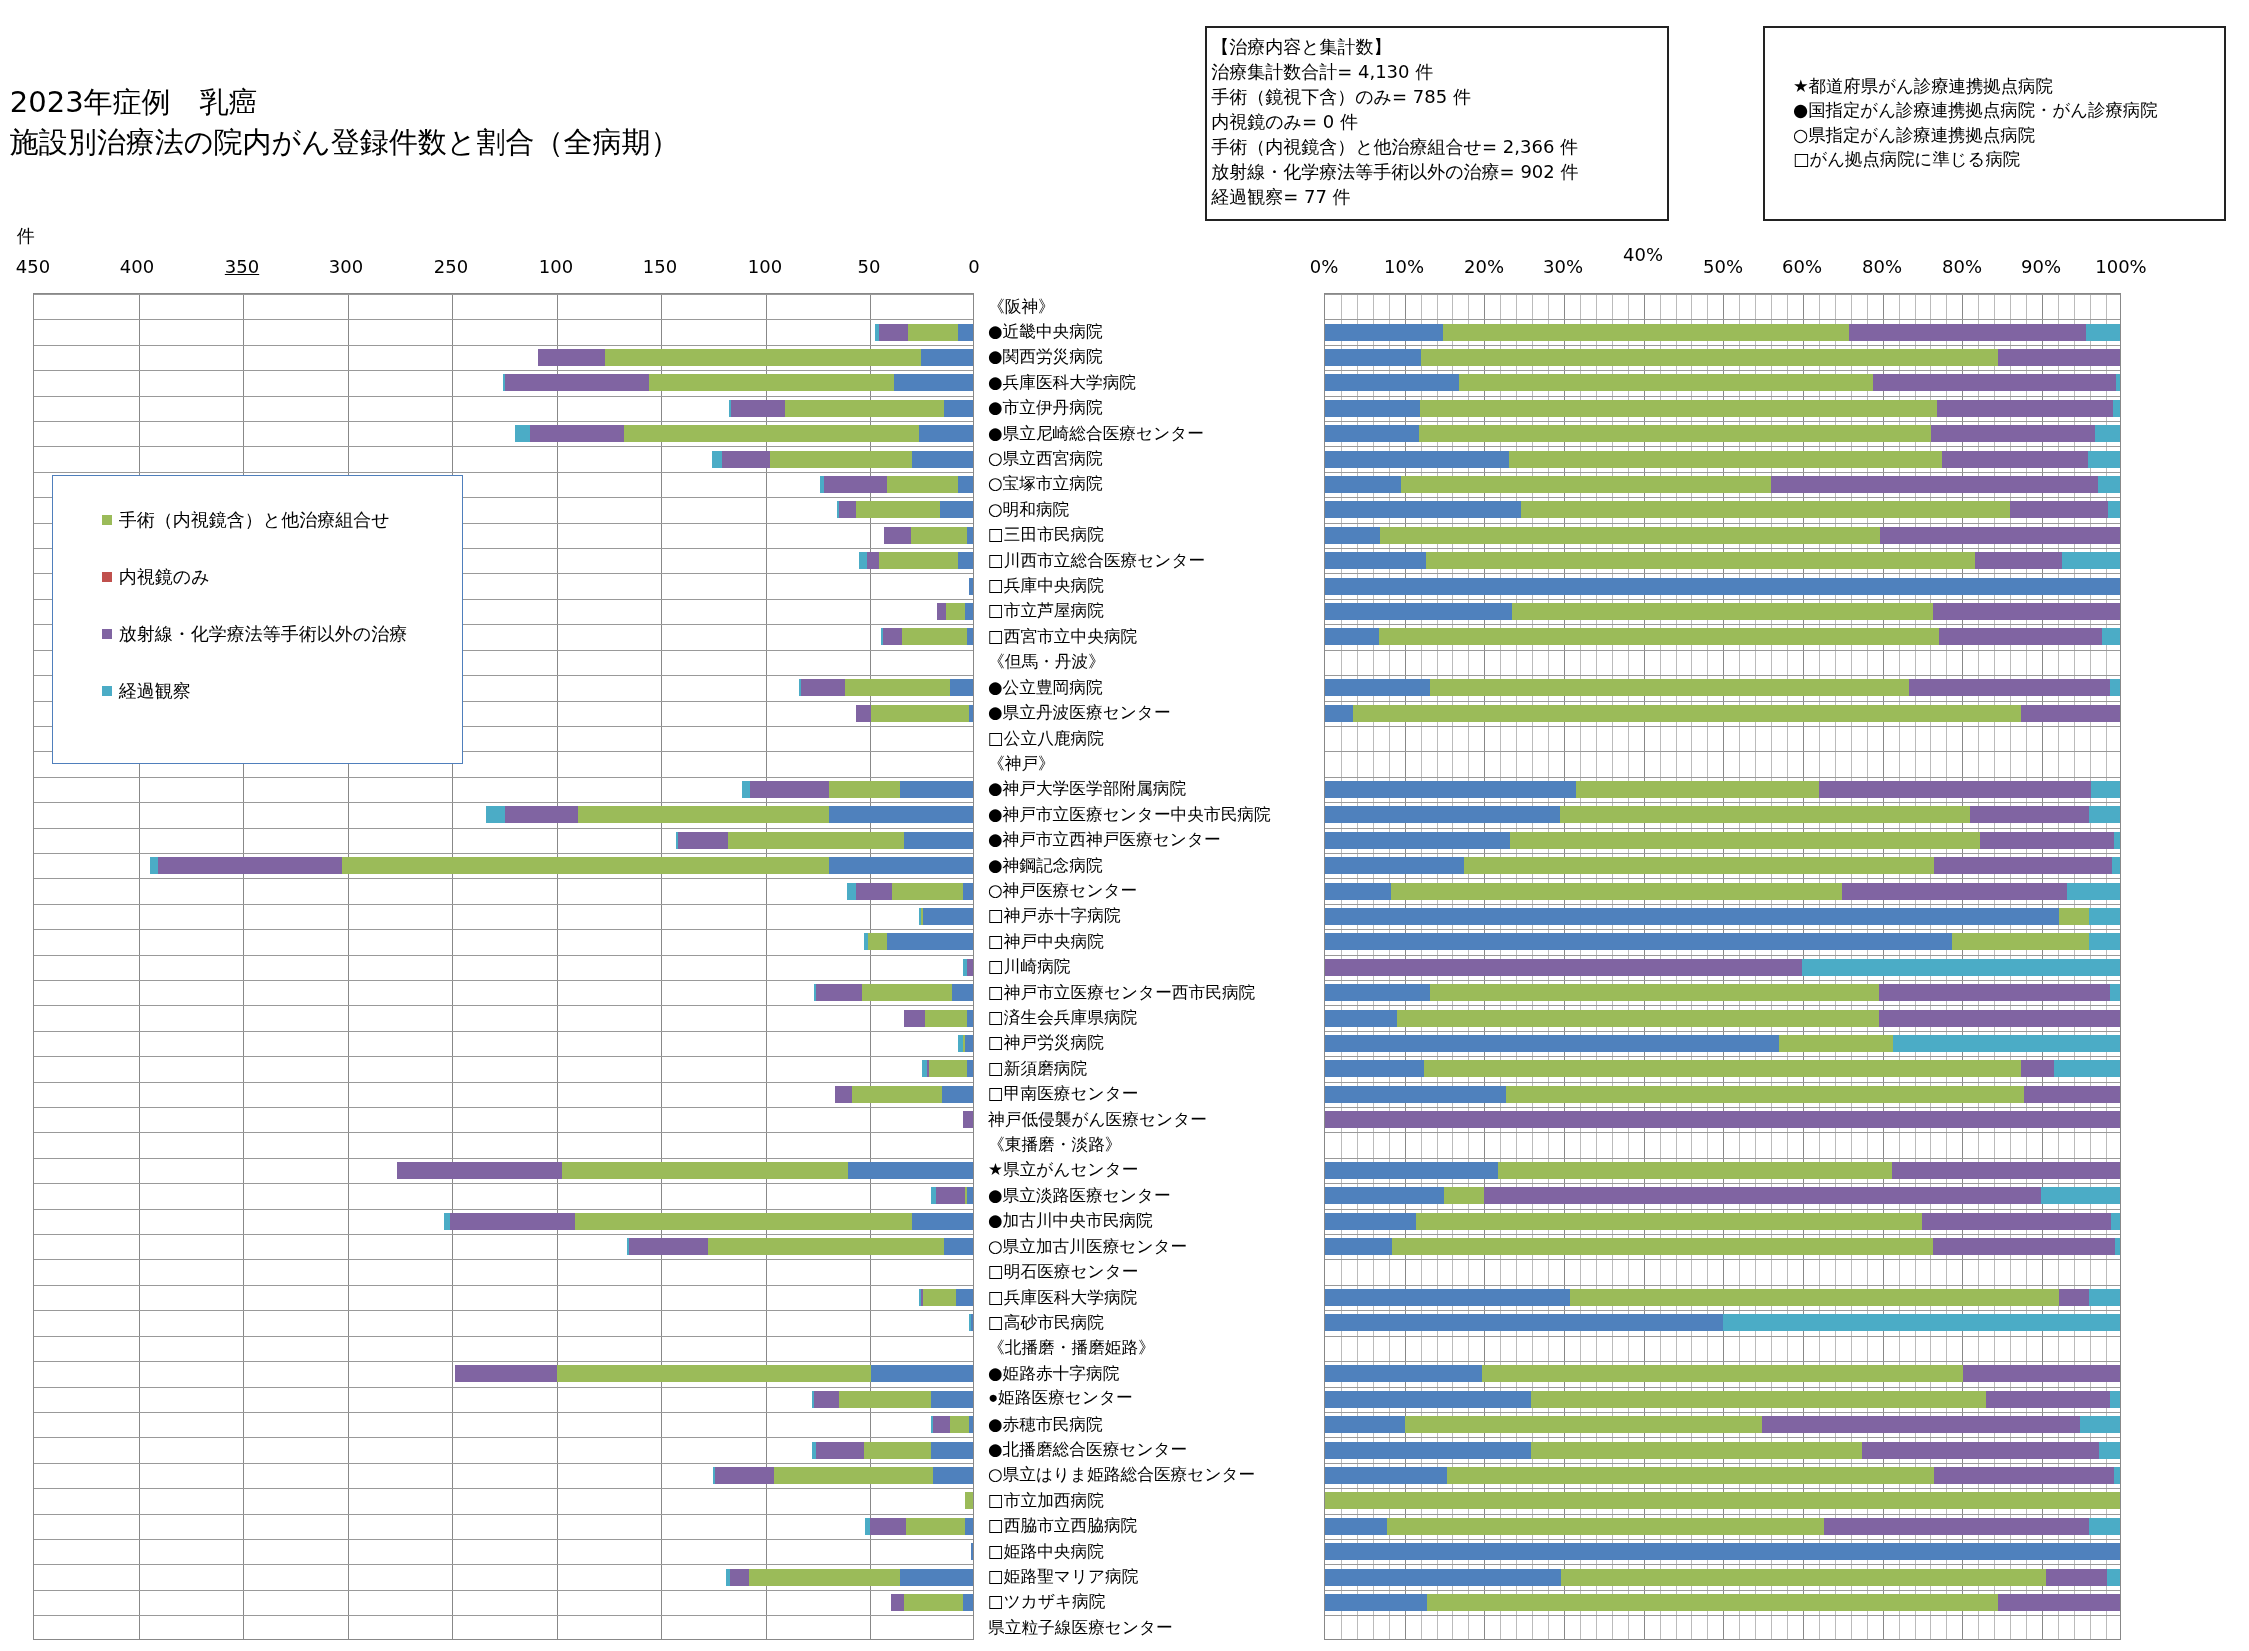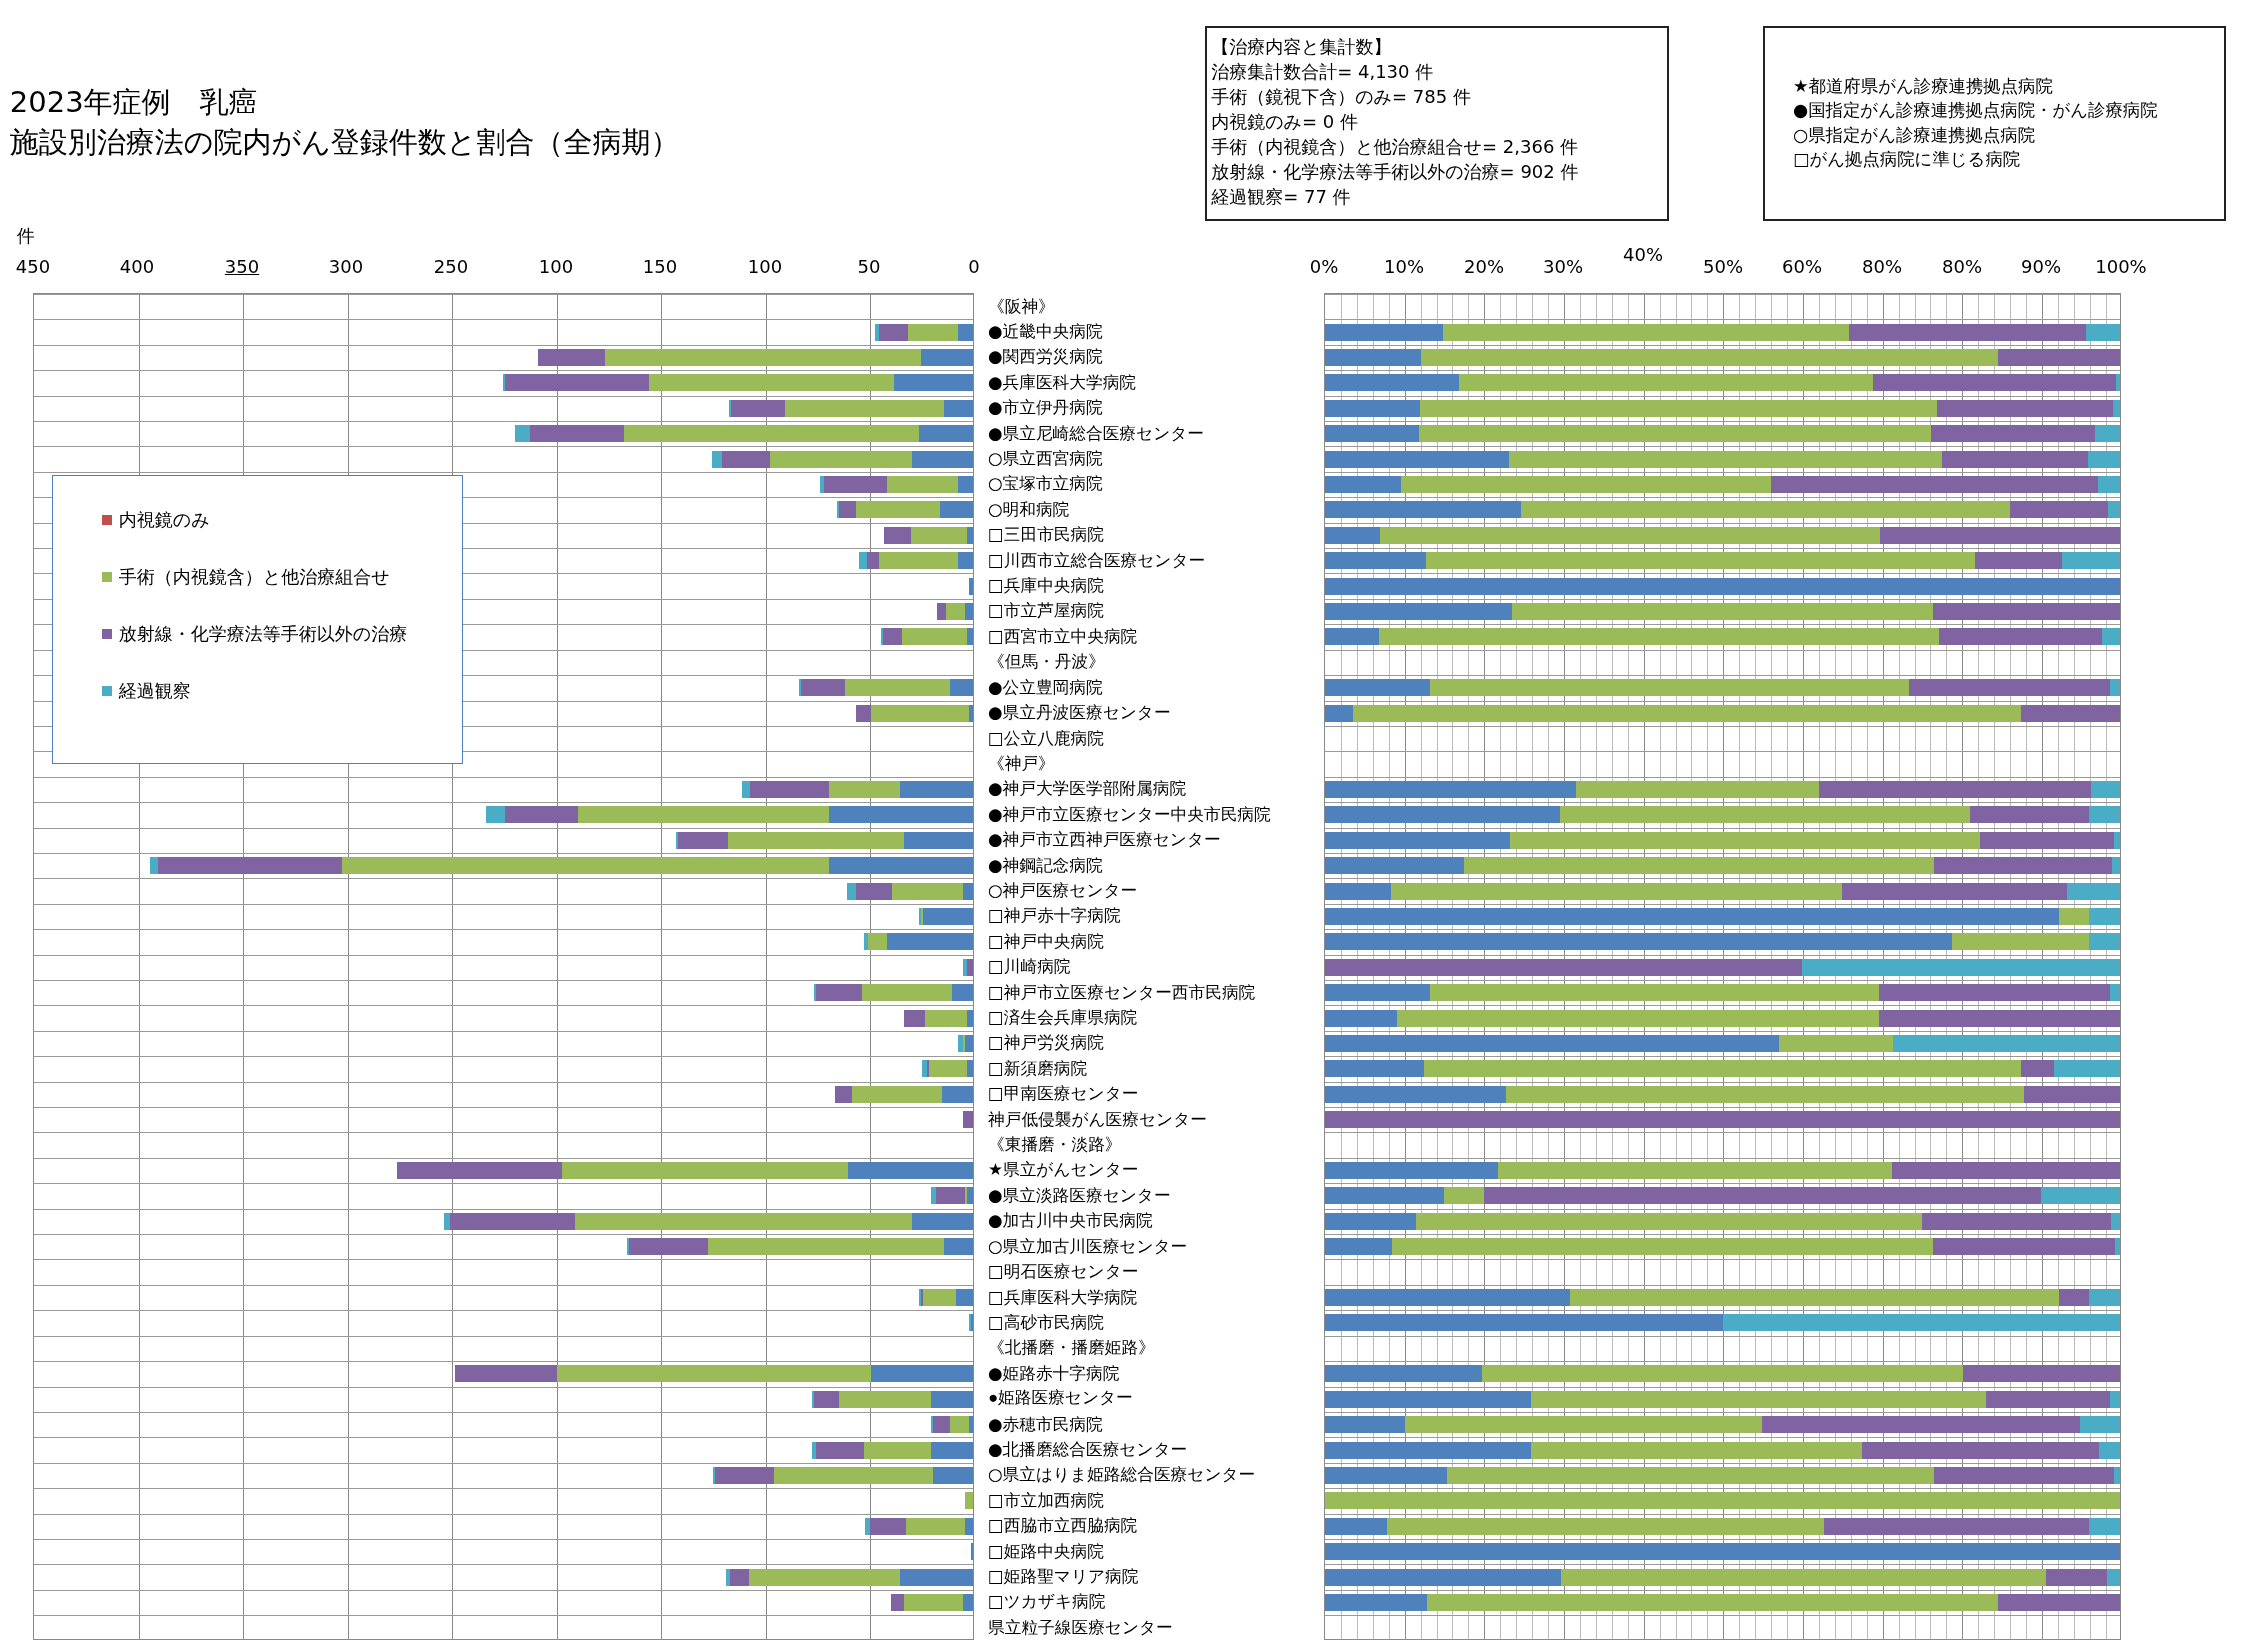--- a/index.html
+++ b/index.html
@@ -789,26 +789,26 @@
     <div class="hosp-label" style="top: 1488px;">□市立加西病院</div>
     <div class="hosp-label" style="top: 1513px;">□西脇市立西脇病院</div>
     <div class="hosp-label" style="top: 1539px;">□姫路中央病院</div>
     <div class="hosp-label" style="top: 1564px;">□姫路聖マリア病院</div>
     <div class="hosp-label" style="top: 1589px;">□ツカザキ病院</div>
     <div class="hosp-label" style="top: 1615px;">県立粒子線医療センター</div>
   </div>
 
 <div class="legend">
   <div class="legend-item">
+    <span class="swatch" style="background: rgb(155, 187, 89);"></span>
+    <span>手術（内視鏡含）と他治療組合せ</span>
+  </div>
+  <div class="legend-item">
     <span class="swatch" style="background: rgb(192, 80, 77);"></span>
     <span>内視鏡のみ</span>
-  </div>
-  <div class="legend-item">
-    <span class="swatch" style="background: rgb(155, 187, 89);"></span>
-    <span>手術（内視鏡含）と他治療組合せ</span>
   </div>
   <div class="legend-item">
     <span class="swatch" style="background: rgb(128, 100, 162);"></span>
     <span>放射線・化学療法等手術以外の治療</span>
   </div>
   <div class="legend-item">
     <span class="swatch" style="background: rgb(75, 172, 198);"></span>
     <span>経過観察</span>
   </div>
 </div>

